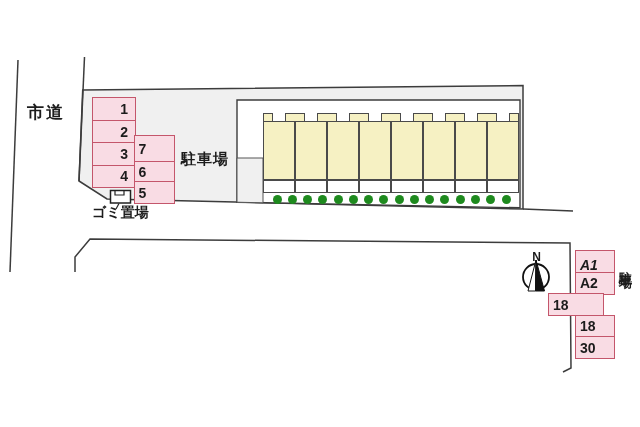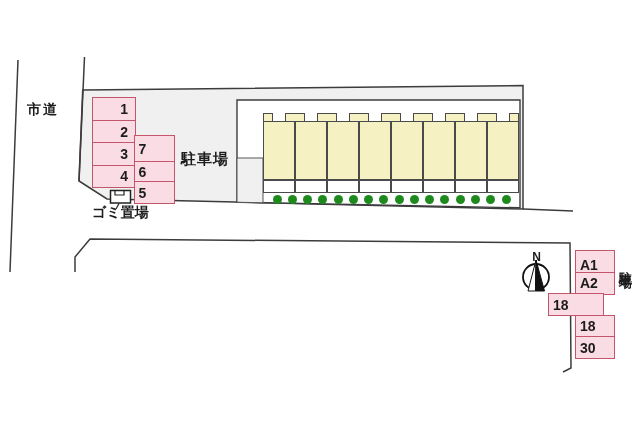--- a/index.html
+++ b/index.html
@@ -101,25 +101,25 @@
 
   <div class="abs space num-right" style="left:92px;top:97px;width:44px;height:24px;">1</div>
   <div class="abs space num-right" style="left:92px;top:119.5px;width:44px;height:24px;">2</div>
   <div class="abs space num-right" style="left:92px;top:142px;width:44px;height:24px;">3</div>
   <div class="abs space num-right" style="left:92px;top:164.5px;width:44px;height:23.5px;">4</div>
 
   <div class="abs space num-left" style="left:133.5px;top:135px;width:41px;height:27px;">7</div>
   <div class="abs space num-left" style="left:133.5px;top:160.5px;width:41px;height:22px;">6</div>
   <div class="abs space num-left" style="left:133.5px;top:181px;width:41px;height:23px;">5</div>
 
-  <div class="abs space num-left" style="left:575px;top:250px;width:40px;height:29px;">A1</div>
+  <div class="abs space num-left" style="left:575px;top:250px;width:40px;height:29px;font-style:italic;">A1</div>
   <div class="abs space num-left" style="left:575px;top:271.5px;width:40px;height:23px;">A2</div>
   <div class="abs space num-left" style="left:548px;top:293px;width:56px;height:23px;">18</div>
   <div class="abs space num-left" style="left:575px;top:314.5px;width:40px;height:23px;">18</div>
   <div class="abs space num-left" style="left:575px;top:336px;width:40px;height:23px;">30</div>
 
-  <div class="abs jp-label" style="left:27px;top:101px;font-size:14px;letter-spacing:2px;">市道</div>
+  <div class="abs jp-label" style="left:27px;top:101px;font-size:17px;letter-spacing:2px;">市道</div>
   <div class="abs jp-label" style="left:181px;top:150px;font-size:15px;letter-spacing:1px;">駐車場</div>
   <div class="abs jp-label" style="left:92px;top:204px;font-size:14px;">ゴミ置場</div>
   <div class="abs jp-label" style="left:529px;top:250px;width:15px;text-align:center;font-size:12px;">N</div>
   <div class="abs jp-label v-text" style="left:616px;top:260px;font-size:13px;">駐車場</div>
 
 </div>
 
 </body></html>

